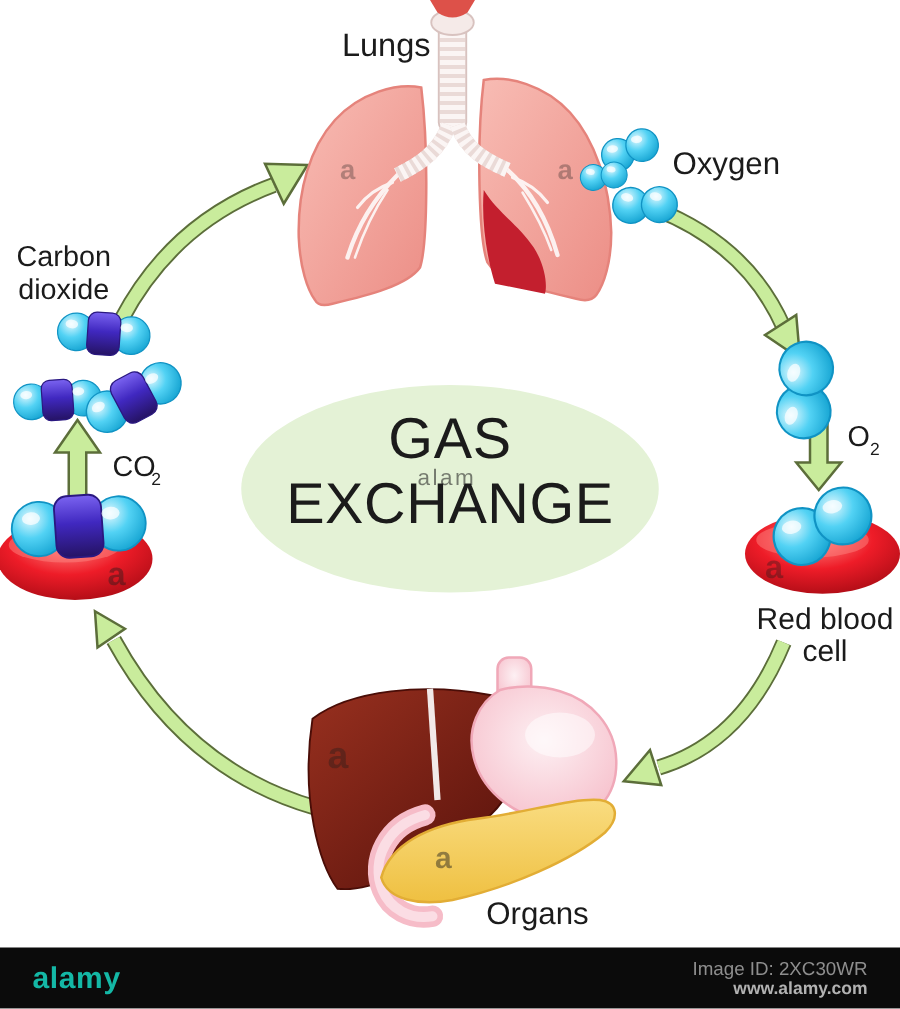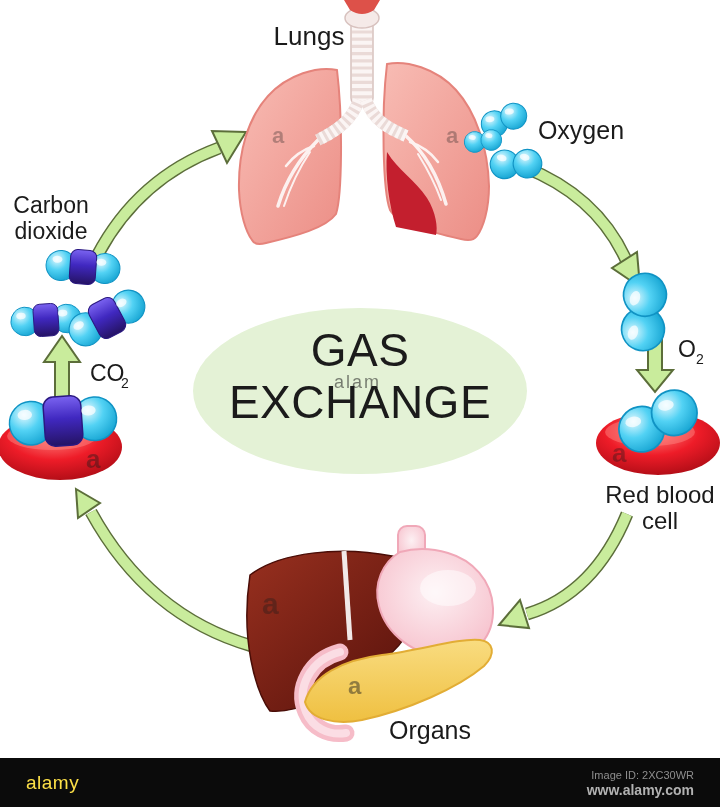--- a/index.html
+++ b/index.html
@@ -11,26 +11,26 @@
   svg text {
     font-family:"Liberation Sans", sans-serif;
     fill:#1b1b1b;
   }
   .footer-bar {
     position:absolute; left:0; top:758px; width:720px; height:49px;
     background:#0b0b0b; display:flex; align-items:center;
     justify-content:space-between; padding:0 26px; box-sizing:border-box;
   }
   .brand {
-    color:#fde047; font-size:19px; font-weight:normal; letter-spacing:0.5px;
+    color:#14b8a6; font-size:24px; font-weight:bold; letter-spacing:0.5px;
     line-height:1;
   }
   .footer-meta { text-align:right; }
   .footer-meta .image-id {
-    color:#8e8e8e; font-size:11px; line-height:15px;margin-left:48px;
+    color:#8e8e8e; font-size:15px; line-height:15px;margin-left:48px;
   }
   .footer-meta .site-url {
     color:#b2b2b2; font-size:14px; font-weight:bold; line-height:15px;
   }
 </style>
 </head>
 <body>
 
 <div class="stage">
 

